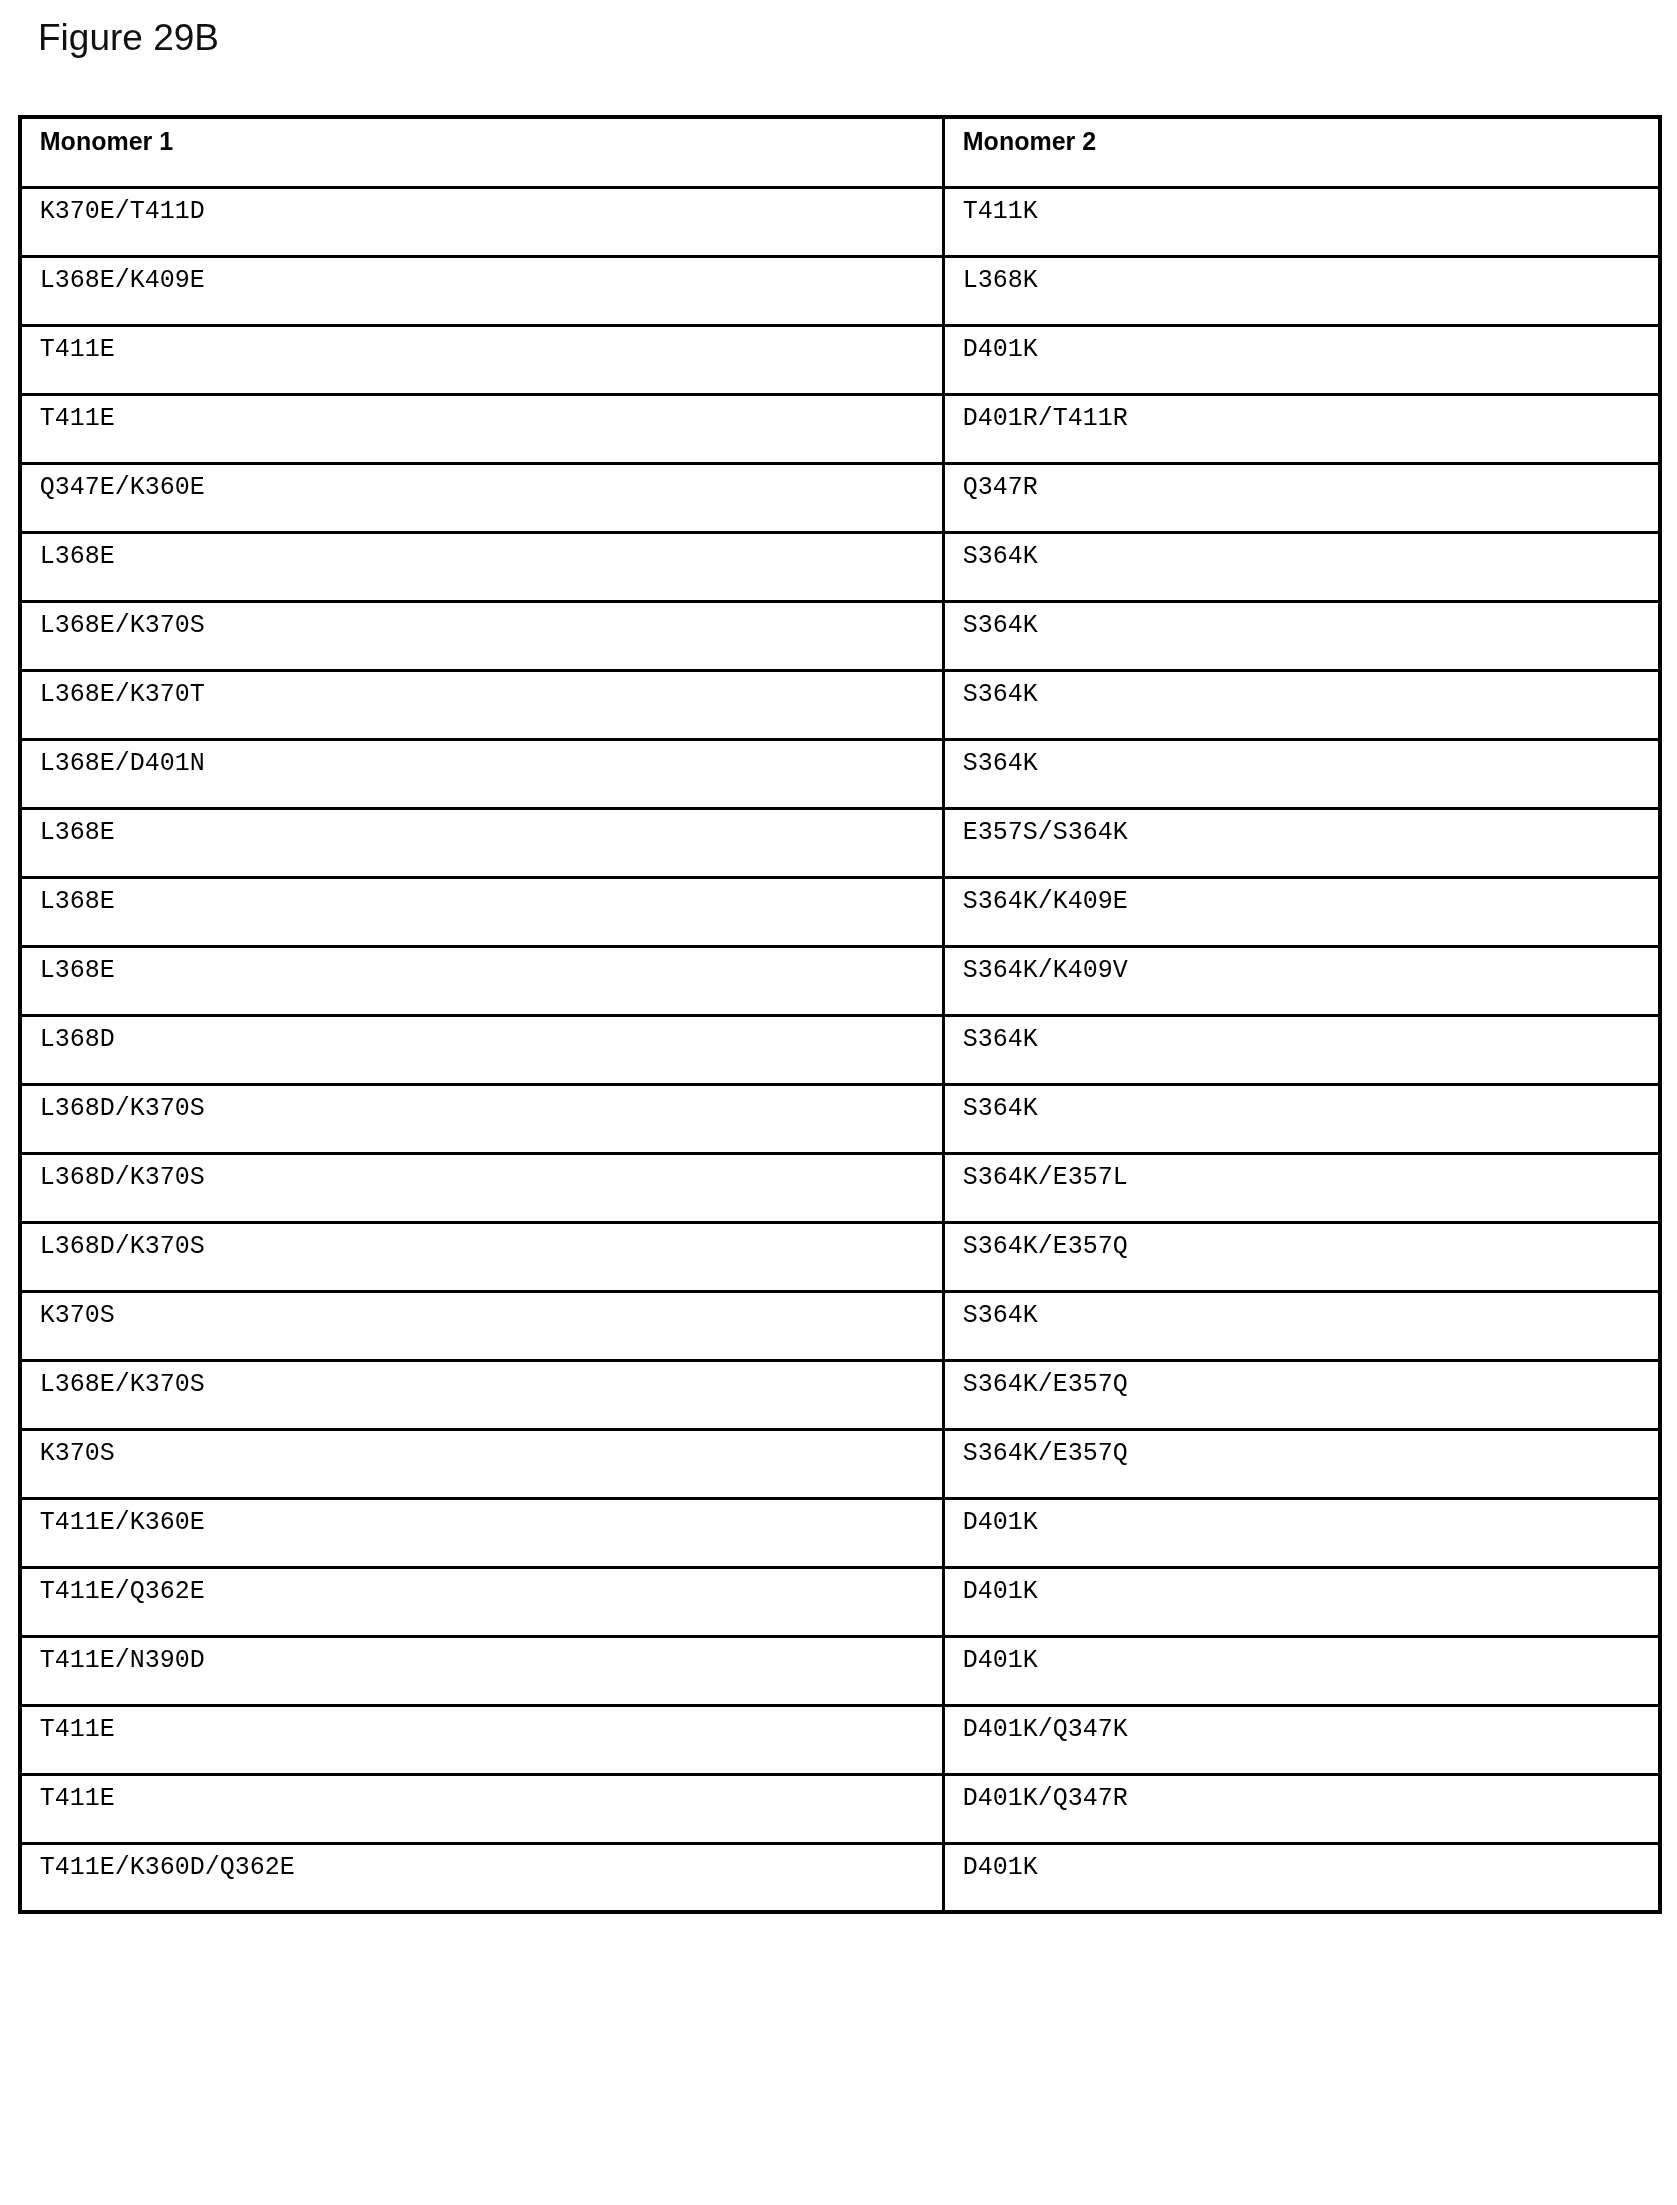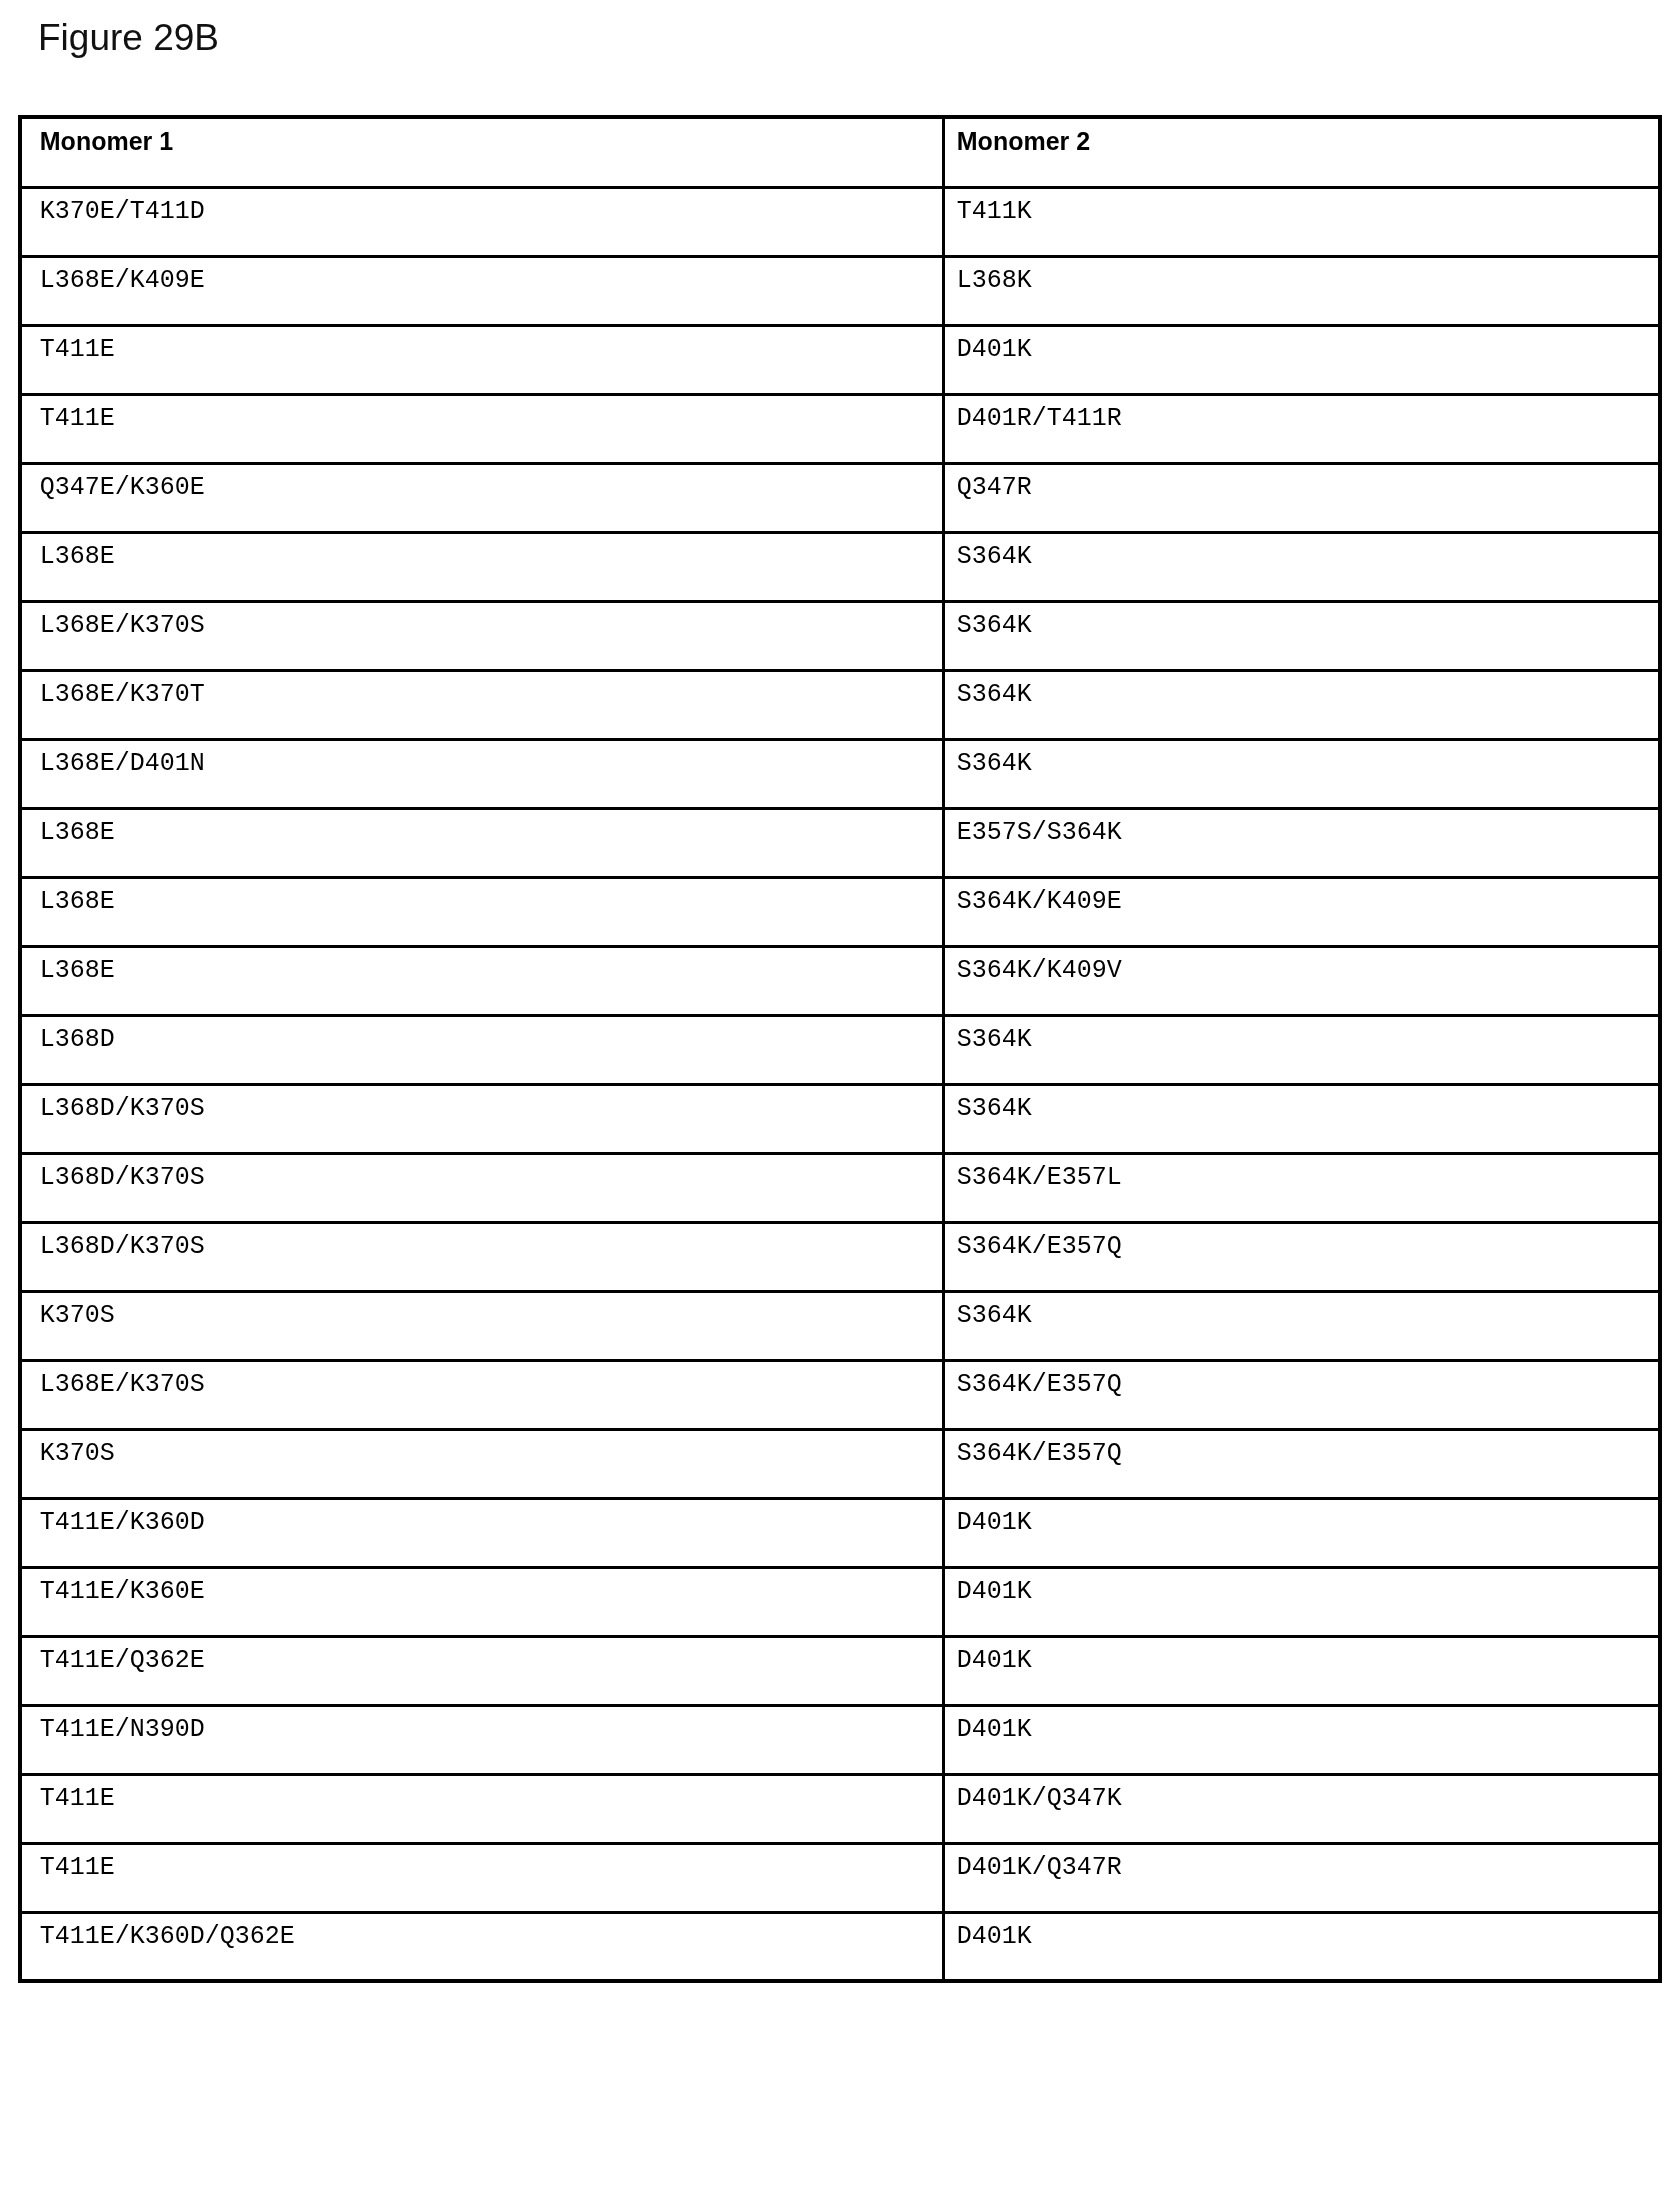--- a/index.html
+++ b/index.html
@@ -51,21 +51,21 @@
     font-weight: bold;
     padding: 9.2px 0 0 17.5px;
   }
   .monomer-table td {
     font-weight: normal;
     padding: 10.8px 0 0 17.5px;
     font-family: Liberation Mono, monospace;
   }
   .monomer-table th:last-child,
   .monomer-table td:last-child {
-    padding-left: 12px;
+    padding-left: 18px;
   }
 </style>
 </head>
 <body>
 
 <div class="page">
 
   <div class="figure-label">Figure 29B</div>
 
   <table class="monomer-table">
@@ -150,24 +150,20 @@
         </tr>
         <tr>
           <td>L368E/K370S</td>
           <td>S364K/E357Q</td>
         </tr>
         <tr>
           <td>K370S</td>
           <td>S364K/E357Q</td>
         </tr>
         <tr>
-          <td>T411E/K360D</td>
-          <td>D401K</td>
-        </tr>
-        <tr>
           <td>T411E/K360E</td>
           <td>D401K</td>
         </tr>
         <tr>
           <td>T411E/Q362E</td>
           <td>D401K</td>
         </tr>
         <tr>
           <td>T411E/N390D</td>
           <td>D401K</td>

